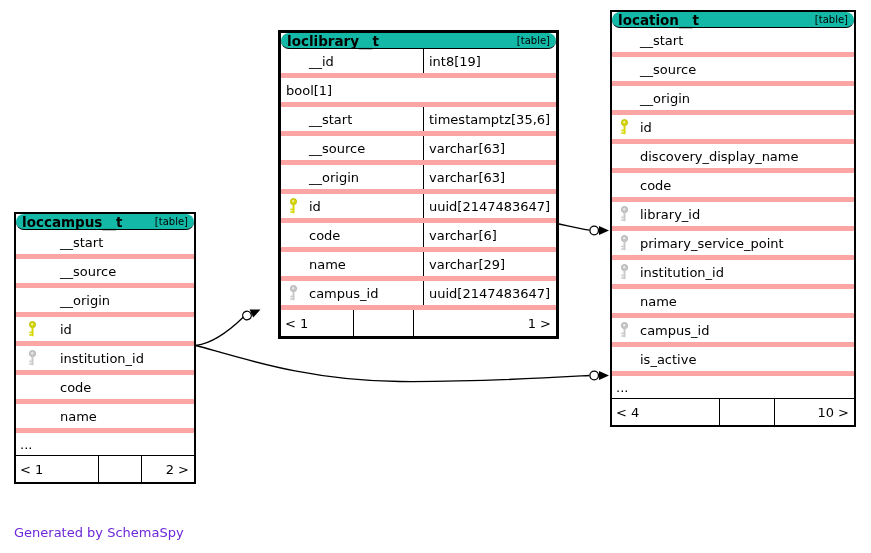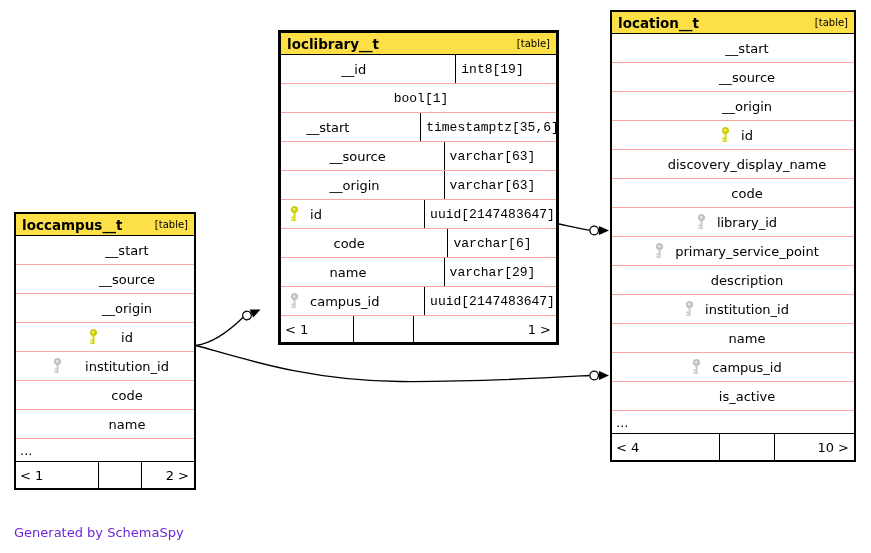--- a/index.html
+++ b/index.html
@@ -22,49 +22,49 @@
     border: 2px solid #000;
     background: #fff;
     box-sizing: border-box;
   }
   #tbl-loccampus  { left: 14px;  top: 212px; width: 182px; }
   #tbl-loclibrary { left: 278px; top: 30px;  width: 281px; border-width: 3px; }
   #tbl-location   { left: 610px; top: 10px;  width: 246px; }
 
   .hdr {
     display: flex; align-items: center;
-    height: 22px; box-sizing: border-box;
-    background: #fde047;
+    height: 16px; box-sizing: border-box;
+    background: #14b8a6;
     border-bottom: 1px solid #000;
     padding: 0 6px;
+    border-radius: 10px;
   }
   .t-name { font-weight: bold; font-size: 13.5px; white-space: nowrap; }
   .t-badge { margin-left: auto; font-size: 10px; white-space: nowrap; padding-left: 28px; }
 
   .row {
     display: flex; align-items: center;
     height: 29px; box-sizing: border-box;
-    border-bottom: 1px solid #fca5a5;
+    border-bottom: 5px solid #fca5a5;
     white-space: nowrap;
-    justify-content: center;
   }
   .icon-slot {
     flex: none; width: 28px; box-sizing: border-box;
     display: flex; align-items: center;
     padding-left: 8px;
   }
   #tbl-loccampus .icon-slot { width: 44px; padding-left: 12px; }
 
   .name-cell {
     flex: none; width: 143px; height: 100%;
     box-sizing: border-box;
     display: flex; align-items: center;
     border-right: 1px solid #000;
   }
-  .type-cell { padding-left: 5px; font-family: Liberation Mono, monospace; }
+  .type-cell { padding-left: 5px; }
 
   .ellipsis-row {
     height: 23px; box-sizing: border-box;
     display: flex; align-items: center;
     padding-left: 4px;
     border-bottom: 1px solid #000;
   }
   .pager { display: flex; height: 26px; box-sizing: border-box; }
   .pager .cell {
     box-sizing: border-box;
@@ -311,24 +311,20 @@
           <circle cx="4.5" cy="3.6" r="3.1" fill="#c9c9c9" stroke="#a8a8a8" stroke-width="0.8"></circle>
           <circle cx="4.1" cy="3.1" r="0.9" fill="#ffffff"></circle>
           <rect x="3.5" y="6.4" width="2" height="8.8" fill="#c9c9c9"></rect>
           <rect x="1.3" y="10.6" width="2.4" height="1.6" fill="#c9c9c9"></rect>
           <rect x="1.3" y="13.2" width="2.4" height="1.6" fill="#c9c9c9"></rect>
         </svg>
       </span>
       <span class="col-name">primary_service_point</span>
     </div>
     <div class="row">
-      <span class="icon-slot"></span>
-      <span class="col-name">description</span>
-    </div>
-    <div class="row">
       <span class="icon-slot">
         <svg width="9" height="16" viewBox="0 0 9 16">
           <circle cx="4.5" cy="3.6" r="3.1" fill="#c9c9c9" stroke="#a8a8a8" stroke-width="0.8"></circle>
           <circle cx="4.1" cy="3.1" r="0.9" fill="#ffffff"></circle>
           <rect x="3.5" y="6.4" width="2" height="8.8" fill="#c9c9c9"></rect>
           <rect x="1.3" y="10.6" width="2.4" height="1.6" fill="#c9c9c9"></rect>
           <rect x="1.3" y="13.2" width="2.4" height="1.6" fill="#c9c9c9"></rect>
         </svg>
       </span>
       <span class="col-name">institution_id</span>

